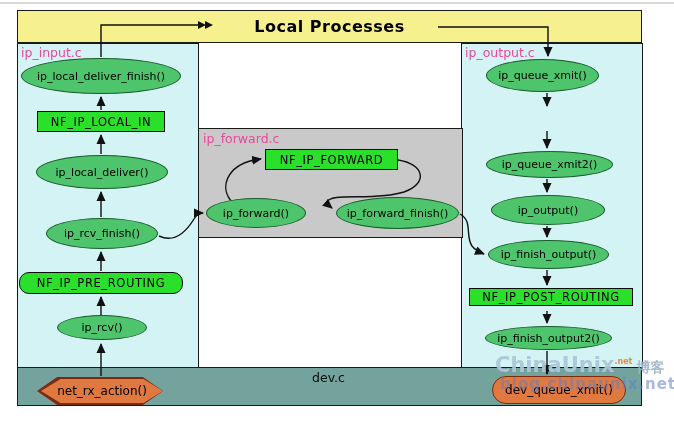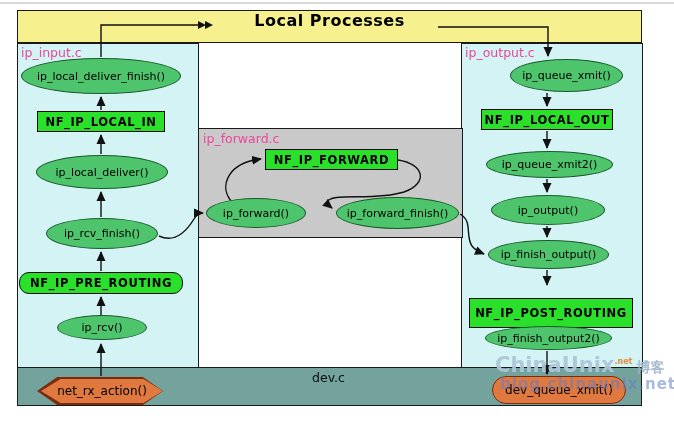--- a/index.html
+++ b/index.html
@@ -1,39 +1,39 @@
 <!DOCTYPE html>
 <html><head>
 <meta charset="utf-8">
 <style>
   html,body{margin:0;padding:0;background:#fff;}
   .stage{position:relative;width:674px;height:422px;background:#ffffff;
          font-family:"DejaVu Sans","Liberation Sans",sans-serif;overflow:hidden;}
   .topline{position:absolute;left:0;top:2px;width:674px;height:2px;background:#d9d9d9;}
   .banner{position:absolute;left:17px;top:10px;width:623px;height:31px;
           background:var(--banner_bg,#f6f08e);border:1px solid #1a1a1a;
-          display:flex;justify-content:center;}
+          display:flex;align-items:center;justify-content:center;}
   .banner .title{font-size:16px;font-weight:bold;color:#000;letter-spacing:0.5px;}
   .column{position:absolute;top:43px;width:180px;height:324px;
           background:var(--column_bg,#d4f3f4);border:1px solid #1a1a1a;}
   .col-left{left:17px;}
   .col-right{left:461px;}
   .graybox{position:absolute;left:198px;top:128px;width:263px;height:108px;
            background:var(--forward_bg,#c9c9c9);border:1px solid #1a1a1a;z-index:2;}
   .devband{position:absolute;left:17px;top:367px;width:623px;height:37px;
            background:var(--dev_bg,#74a39e);border:1px solid #1a1a1a;z-index:3;}
   .seclabel{position:absolute;font-size:12.5px;color:#ec4899;z-index:4;white-space:nowrap;}
   .devlabel{position:absolute;left:17px;top:370px;width:623px;text-align:center;
             font-size:12.5px;color:#0a0a0a;z-index:4;}
   .node{position:absolute;display:flex;align-items:center;justify-content:center;
         white-space:nowrap;color:#000;z-index:10;box-sizing:border-box;}
   .ellipse{border-radius:50%;background:var(--function_bg,#4ec46c);
            border:1.3px solid #195c2b;font-size:11px;}
   .hook{background:var(--hook_bg,#2be02b);border:1px solid #0a0a0a;
-        font-weight:bold;font-size:11.5px;letter-spacing:0.6px;}
+        font-weight:normal;font-size:11.5px;letter-spacing:0.6px;}
   .stadium{border-radius:14px;background:var(--driver_bg,#e0793f);
            border:1.5px solid #7a2b10;font-size:12px;}
   .hexouter{position:absolute;z-index:10;
             clip-path:polygon(0% 50%,16% 0%,84% 0%,100% 50%,84% 100%,16% 100%);
             background:#7a2b10;display:flex;align-items:center;justify-content:flex-end;}
   .hexinner{width:calc(100% - 4px);height:calc(100% - 4px);
             clip-path:polygon(0% 50%,16% 0%,84% 0%,100% 50%,84% 100%,16% 100%);
             background:var(--driver_bg,#e0793f);display:flex;align-items:center;
             justify-content:center;font-size:12px;color:#000;white-space:nowrap;}
   svg.flows{position:absolute;left:0;top:0;z-index:5;pointer-events:none;}
@@ -129,36 +129,33 @@
   <div class="node hook" style="left:265px;top:149px;width:133px;height:21px;">
     <span>NF_IP_FORWARD</span>
   </div>
   <div class="node ellipse" style="left:206px;top:198px;width:100px;height:30px;text-align:center;">
     <span>ip_forward()</span>
   </div>
   <div class="node ellipse" style="left:336px;top:197px;width:123px;height:32px;">
     <span>ip_forward_finish()</span>
   </div>
 
-  <div class="node ellipse" style="left:510px;top:59px;width:113px;height:33px;">
+  <div class="node ellipse" style="left:486px;top:59px;width:113px;height:33px;">
     <span>ip_queue_xmit()</span>
-  </div>
-  <div class="node hook" style="left:481px;top:109px;width:132px;height:21px;">
-    <span>NF_IP_LOCAL_OUT</span>
   </div>
   <div class="node ellipse" style="left:486px;top:151px;width:127px;height:27px;">
     <span>ip_queue_xmit2()</span>
   </div>
   <div class="node ellipse" style="left:491px;top:195px;width:114px;height:30px;">
     <span>ip_output()</span>
   </div>
   <div class="node ellipse" style="left:488px;top:240px;width:121px;height:29px;">
     <span>ip_finish_output()</span>
   </div>
-  <div class="node hook" style="left:469px;top:298px;width:164px;height:30px;">
+  <div class="node hook" style="left:469px;top:288px;width:164px;height:18px;">
     <span>NF_IP_POST_ROUTING</span>
   </div>
   <div class="node ellipse" style="left:485px;top:326px;width:127px;height:24px;">
     <span>ip_finish_output2()</span>
   </div>
   <div class="node stadium" style="left:492px;top:376px;width:134px;height:28px;">
     <span>dev_queue_xmit()</span>
   </div>
 
   <div class="wm wm-line1">

